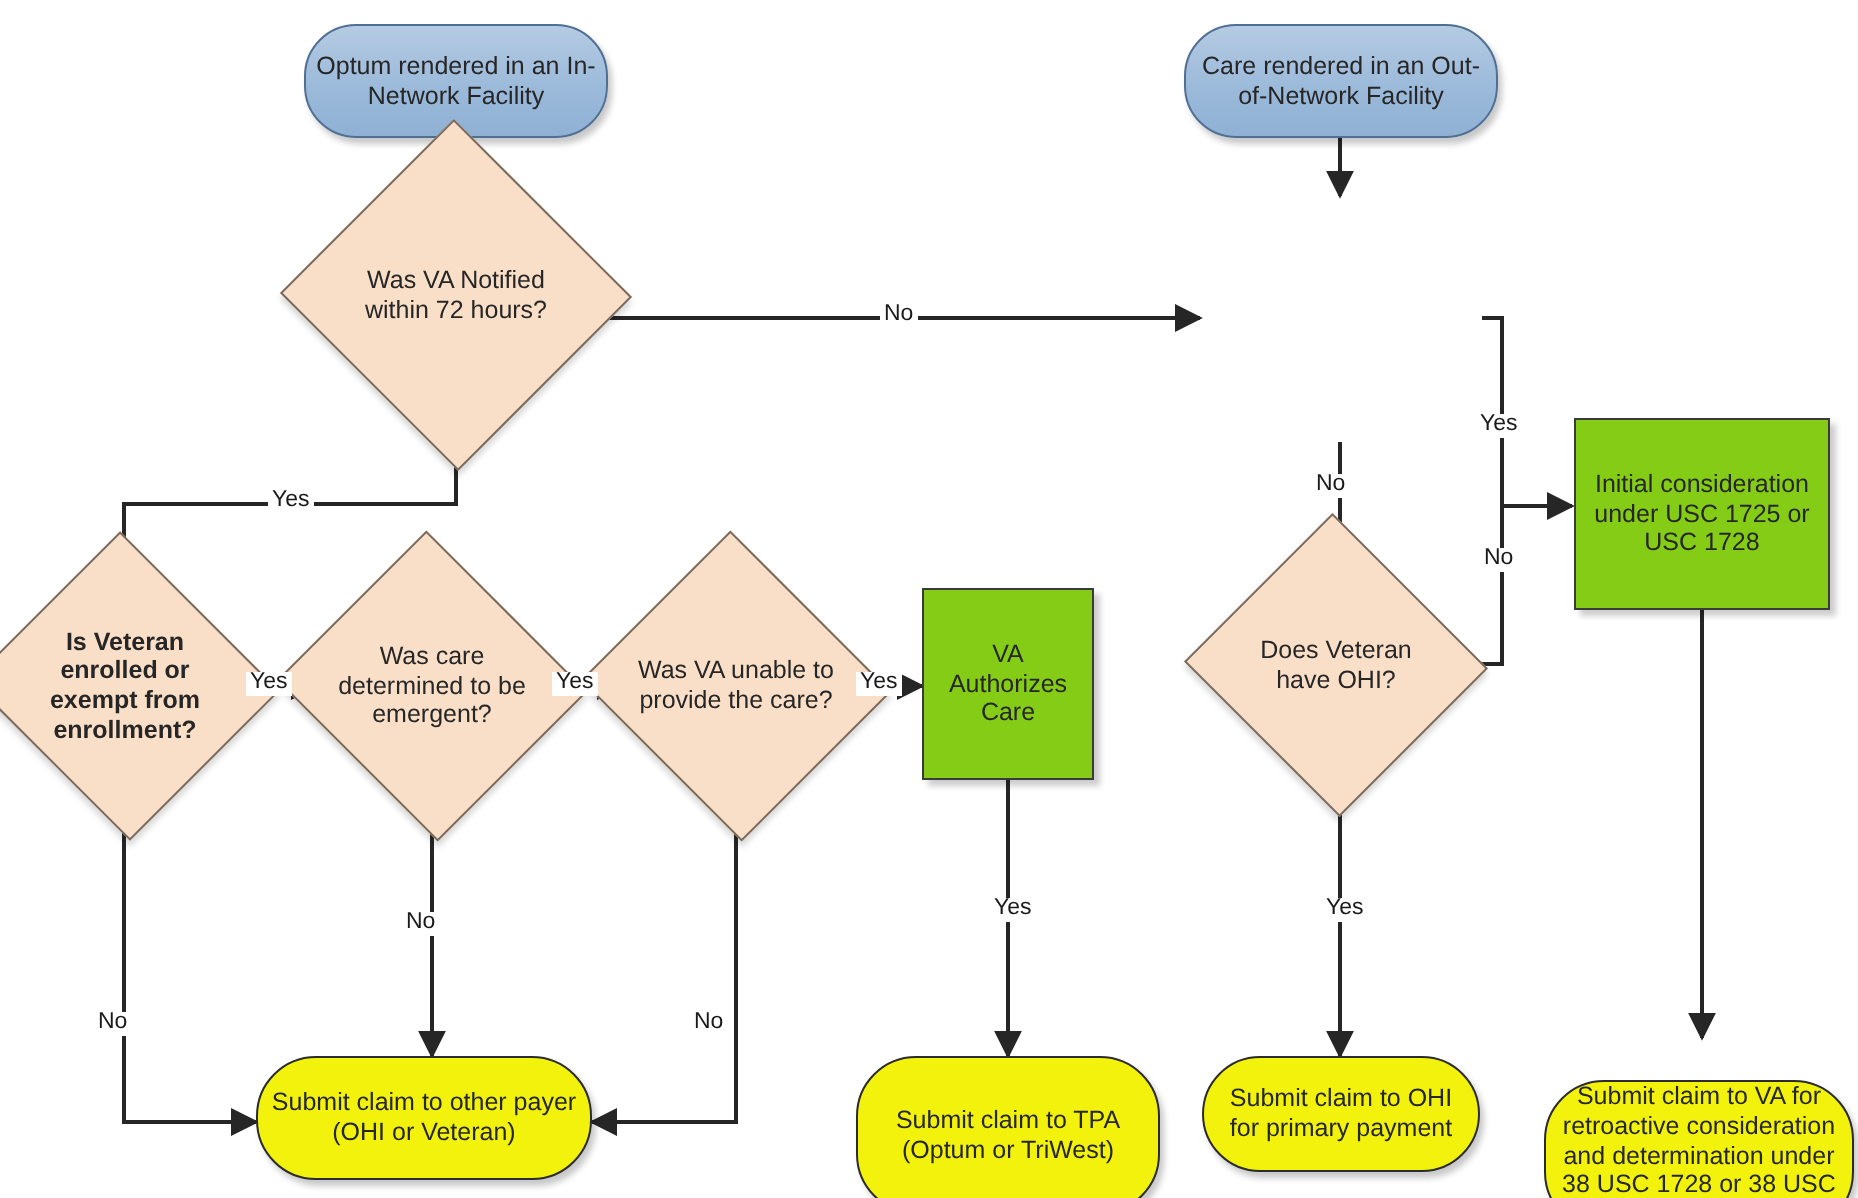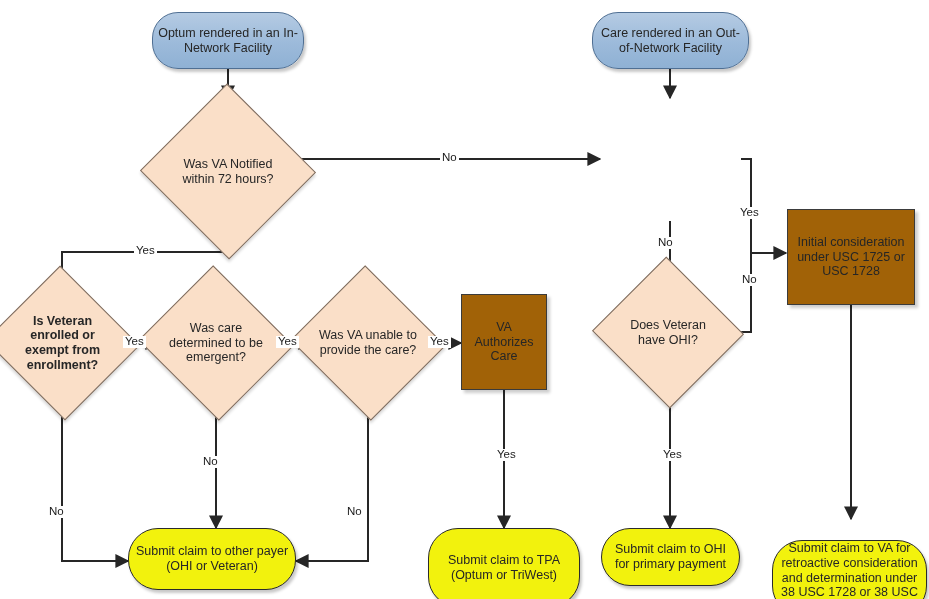--- a/index.html
+++ b/index.html
@@ -53,21 +53,21 @@
   
   .n-end {
     background: #f2f20d;
     border: 1px solid #2b2b2b;
     border-radius: 30px;
     font-size: 12.5px;
     box-shadow: 2px 3px 3px rgba(0,0,0,0.22);
   }
   
   .n-process {
-    background: #a16207;
+    background: #84cc16;
     border: 1px solid #3b3b3b;
     font-size: 12.5px;
     box-shadow: 3px 3px 3px rgba(0,0,0,0.20);
   }
   
   .n-decision {
     background: transparent;
     border: none;
     font-size: 12.5px;
   }
@@ -143,21 +143,21 @@
   </svg>
 
   <div class="node n-start" style="left:152px; top:12px; width:152px; height:57px;">
     <span class="label">Optum rendered in an In-Network Facility</span>
   </div>
 
   <div class="node n-start" style="left:592px; top:12px; width:157px; height:57px;">
     <span class="label">Care rendered in an Out-of-Network Facility</span>
   </div>
 
-  <div class="node n-decision" style="left:165px; top:110px; width:126px; height:123px;">
+  <div class="node n-decision" style="left:165px; top:86px; width:126px; height:123px;">
     <span class="diamond-bg"></span>
     <span class="label">Was VA Notified within 72 hours?</span>
   </div>
 
 
   <div class="node n-decision" style="left:6px; top:290px; width:113px; height:106px;font-weight:bold;">
     <span class="diamond-bg"></span>
     <span class="label">Is Veteran enrolled or exempt from enrollment?</span>
   </div>
 

